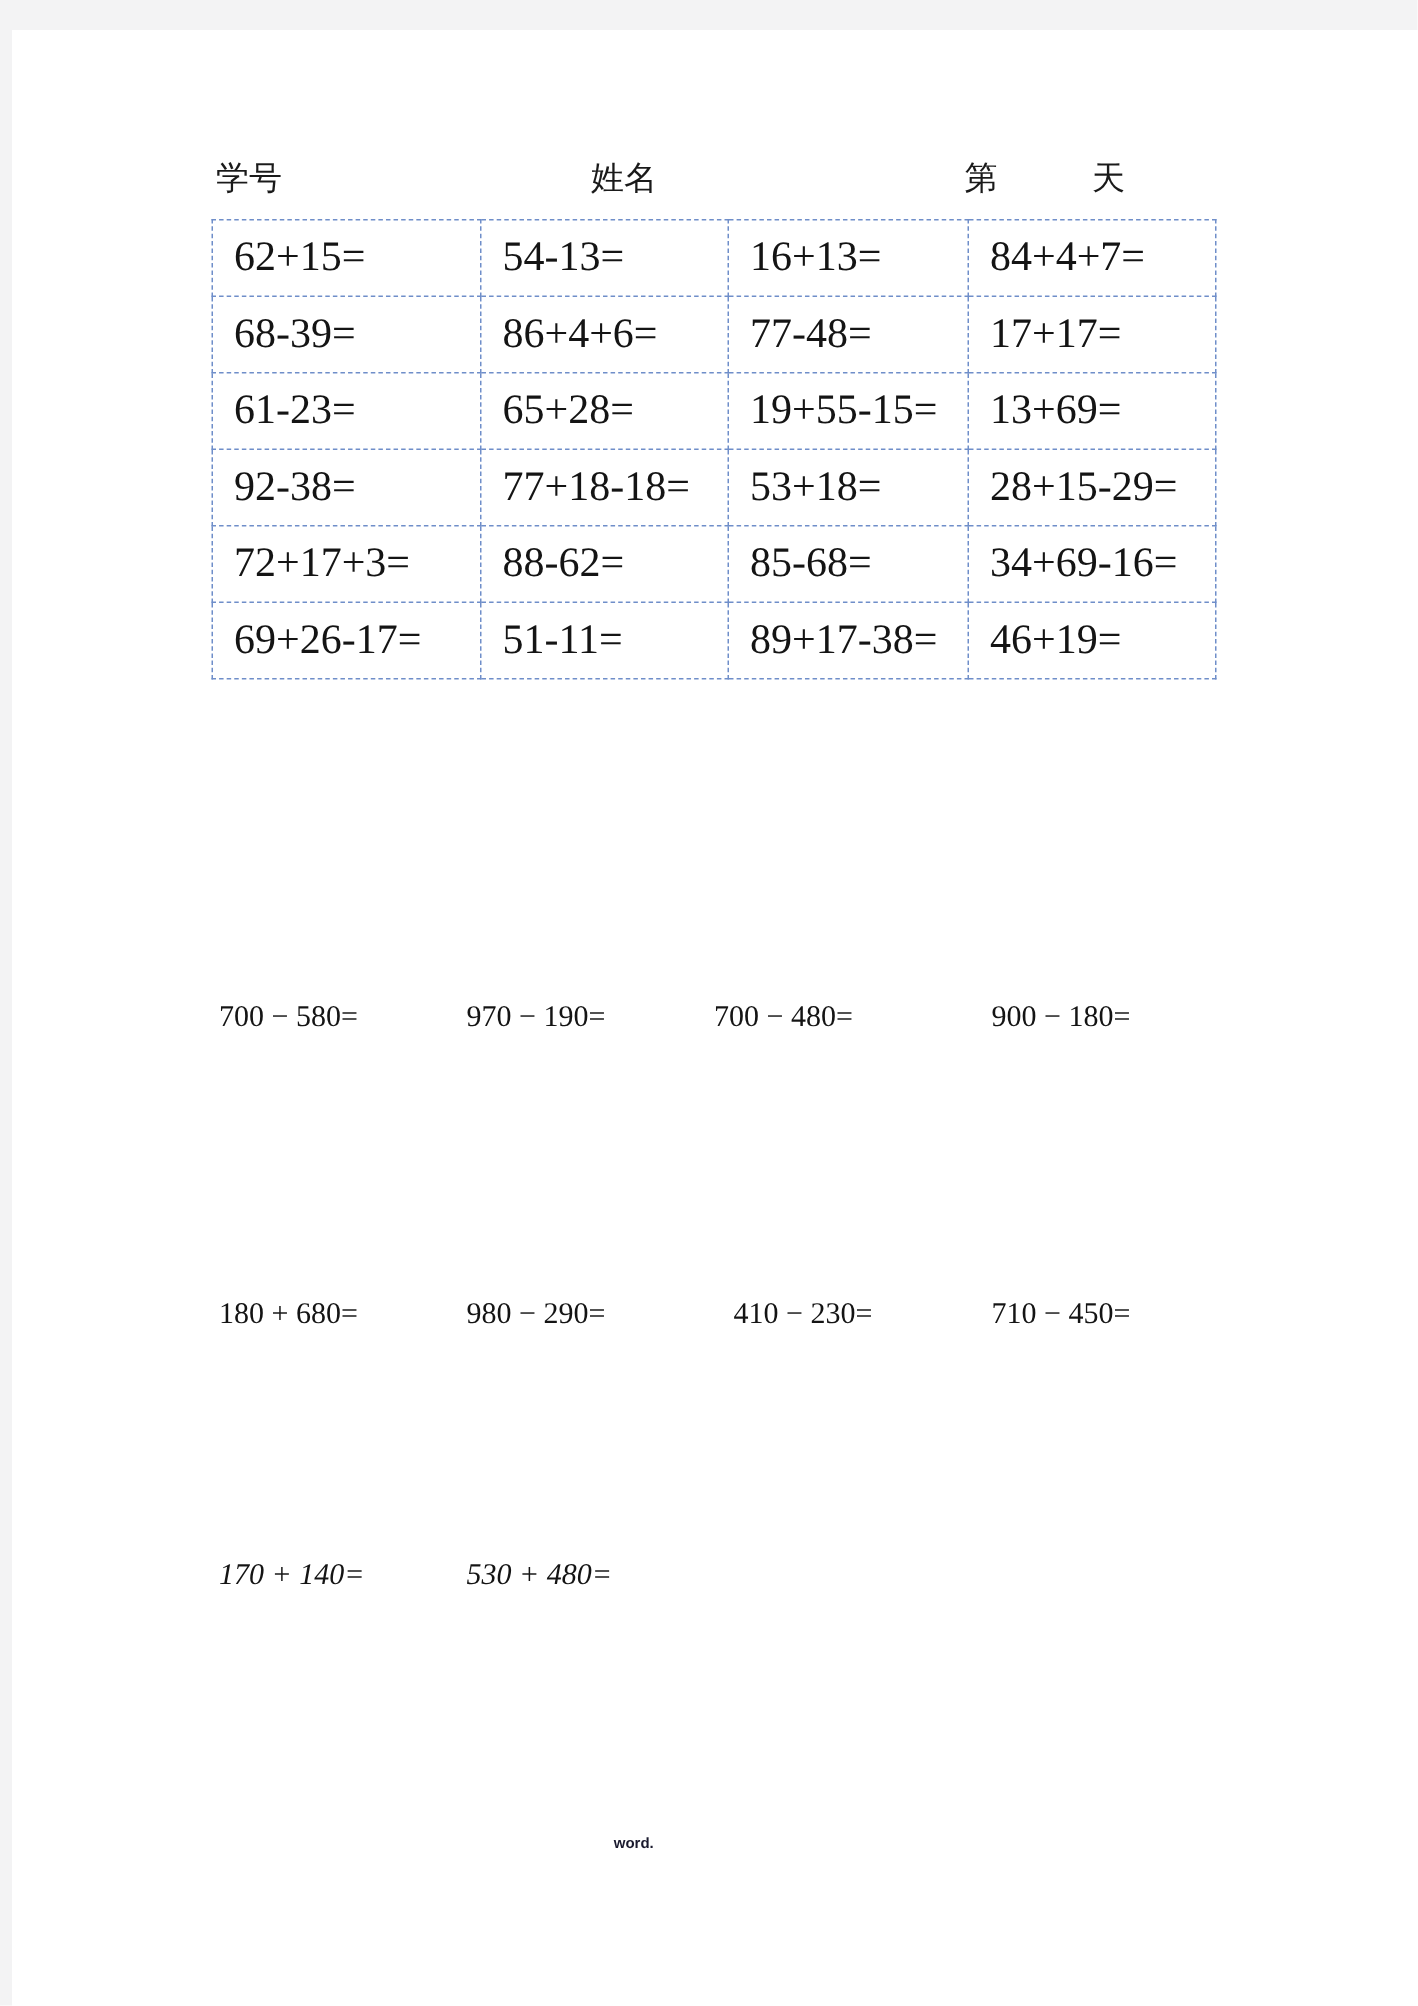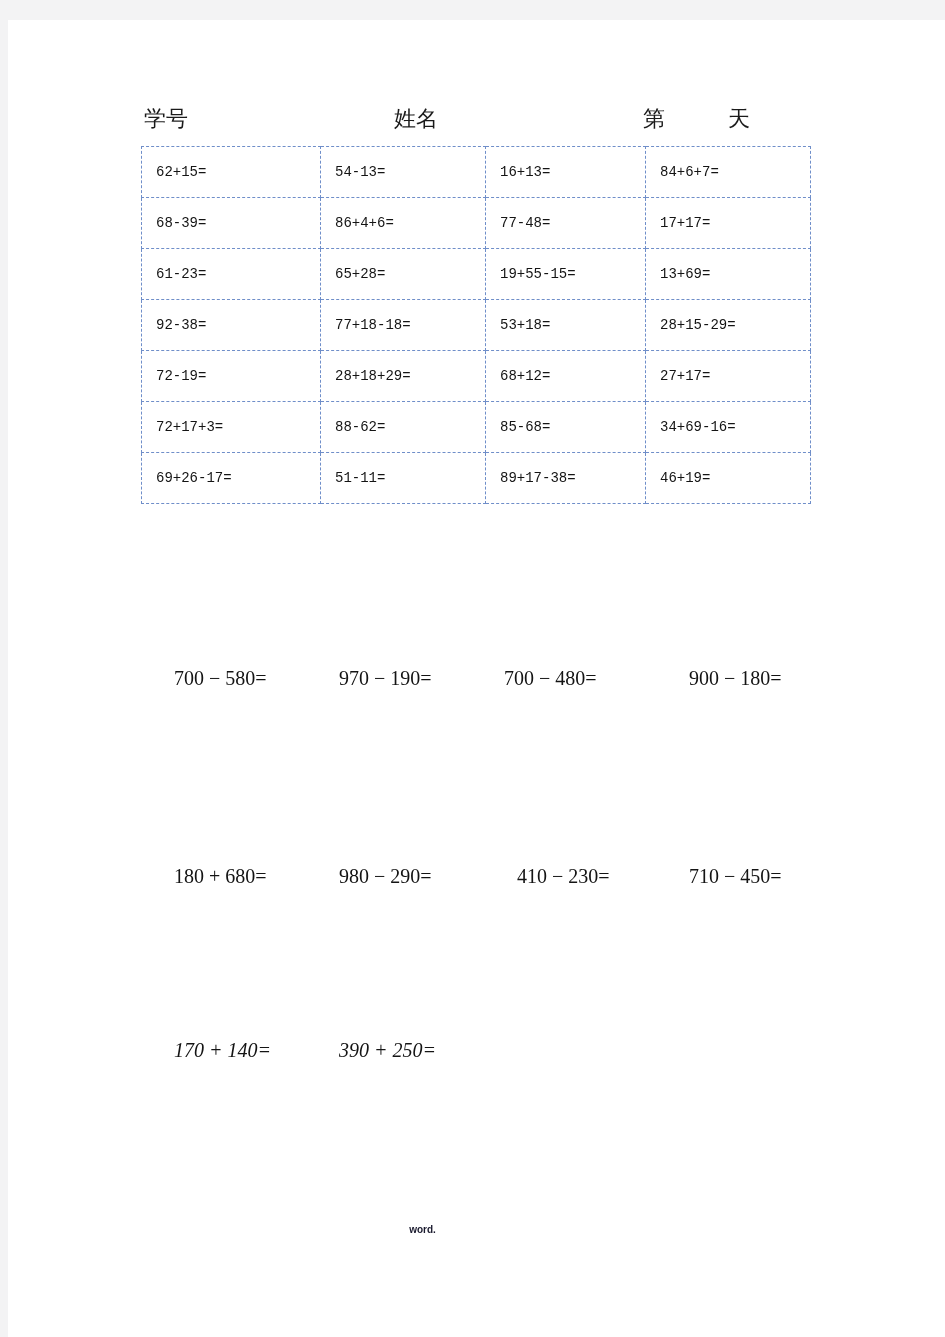--- a/index.html
+++ b/index.html
@@ -70,46 +70,45 @@
     left: 141px;
     top: 146px;
     width: 669px;
     border-collapse: collapse;
     table-layout: fixed;
   }
   #grid td {
     border: 1px dashed #6f8ec9;
     height: 50px;
     padding: 0 0 0 14px;
-    font-size: 14px;
+    font-size: 28px;
     color: #141414;
     vertical-align: middle;
     white-space: pre;
-    font-family: Liberation Mono, monospace;
+    font-family: Liberation Serif, serif;
   }
   #grid col.c1 { width: 179px; }
   #grid col.c2 { width: 165px; }
   #grid col.c3 { width: 160px; }
   #grid col.c4 { width: 165px; }
 
   
   .free-row {
     position: absolute;
     left: 0;
     width: 945px;
     height: 32px;
   }
   .free-cell {
     position: absolute;
     font-size: 20px;
     color: #141414;
     line-height: 30px;
     white-space: pre;
     font-family: "Liberation Serif", serif;
-    margin-left: 28px;
   }
   #free-row-1 { top: 663px; }
   #free-row-2 { top: 861px; }
   #free-row-3 { top: 1035px; font-style: italic; }
 
   .fp0 { left: 146px; }
   .fp1 { left: 311px; }
   .fp2 { left: 476px; }
   .fp3 { left: 661px; }
   .fp2-indent { left: 489px; }
@@ -150,45 +149,39 @@
         <col class="c1">
           <col class="c2">
           <col class="c3">
           <col class="c4">
       </colgroup>
       <tbody>
         <tr>
           <td>62+15=</td>
           <td>54-13=</td>
           <td>16+13=</td>
-          <td>84+6+7=</td>
+          <td>84+4+7=</td>
         </tr>
         <tr>
           <td>68-39=</td>
           <td>86+4+6=</td>
           <td>77-48=</td>
           <td>17+17=</td>
         </tr>
         <tr>
           <td>61-23=</td>
           <td>65+28=</td>
           <td>19+55-15=</td>
           <td>13+69=</td>
         </tr>
         <tr>
           <td>92-38=</td>
           <td>77+18-18=</td>
           <td>53+18=</td>
           <td>28+15-29=</td>
-        </tr>
-        <tr>
-          <td>72-19=</td>
-          <td>28+18+29=</td>
-          <td>68+12=</td>
-          <td>27+17=</td>
         </tr>
         <tr>
           <td>72+17+3=</td>
           <td>88-62=</td>
           <td>85-68=</td>
           <td>34+69-16=</td>
         </tr>
         <tr>
           <td>69+26-17=</td>
           <td>51-11=</td>
@@ -207,19 +200,19 @@
 
     <div class="free-row" id="free-row-2">
       <span class="free-cell fp0">180 + 680=</span>
       <span class="free-cell fp1">980 − 290=</span>
       <span class="free-cell fp2-indent">410 − 230=</span>
       <span class="free-cell fp3">710 − 450=</span>
     </div>
 
     <div class="free-row" id="free-row-3">
       <span class="free-cell fp0">170 + 140=</span>
-      <span class="free-cell fp1">390 + 250=</span>
+      <span class="free-cell fp1">530 + 480=</span>
     </div>
 
     <div id="watermark">word.</div>
 
   </div>
 </div>
 
 </body></html>

